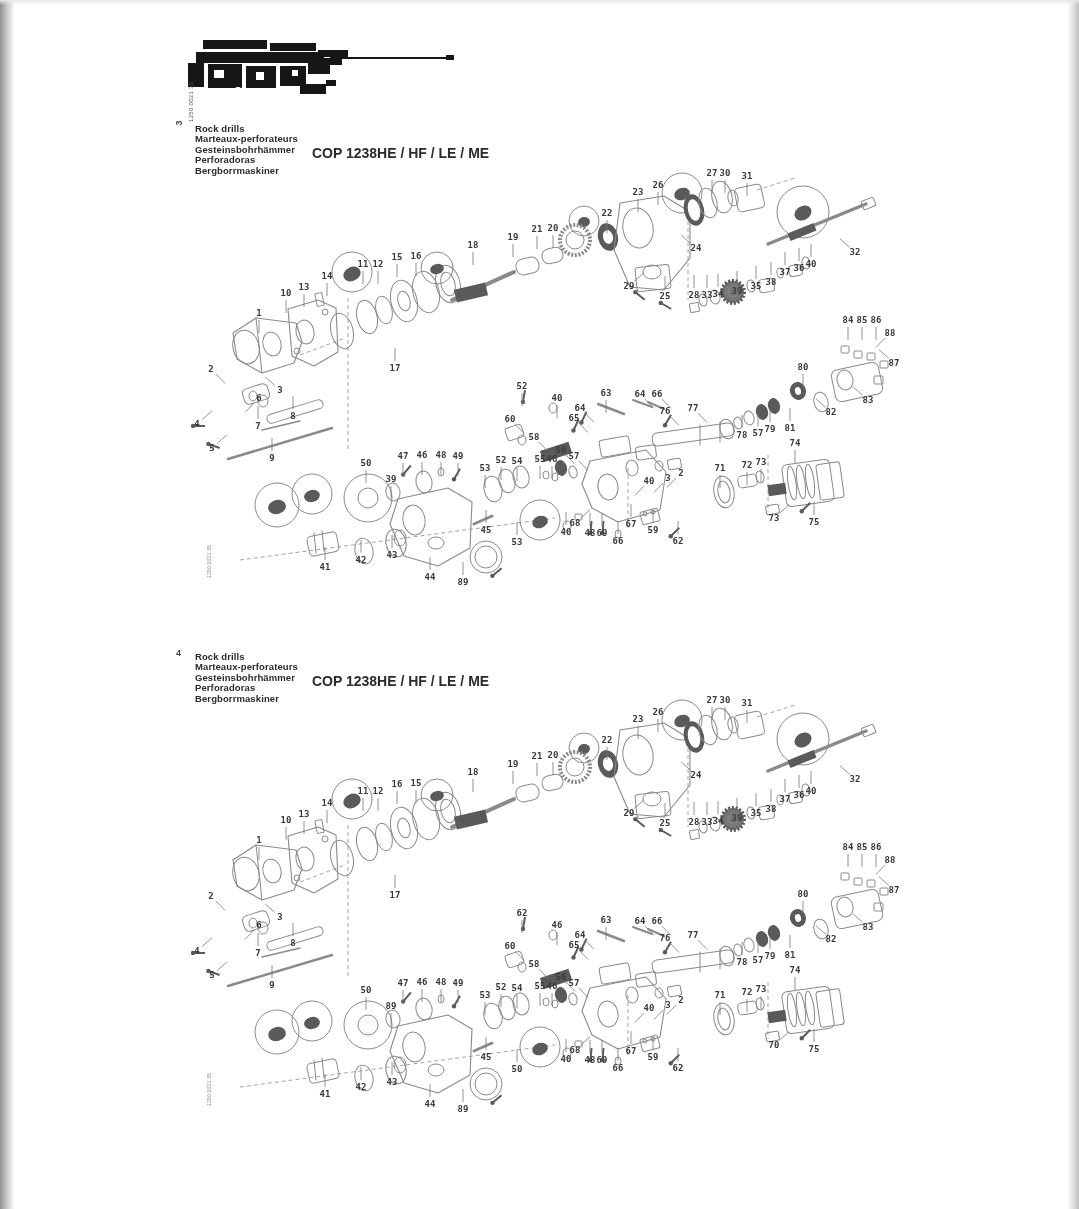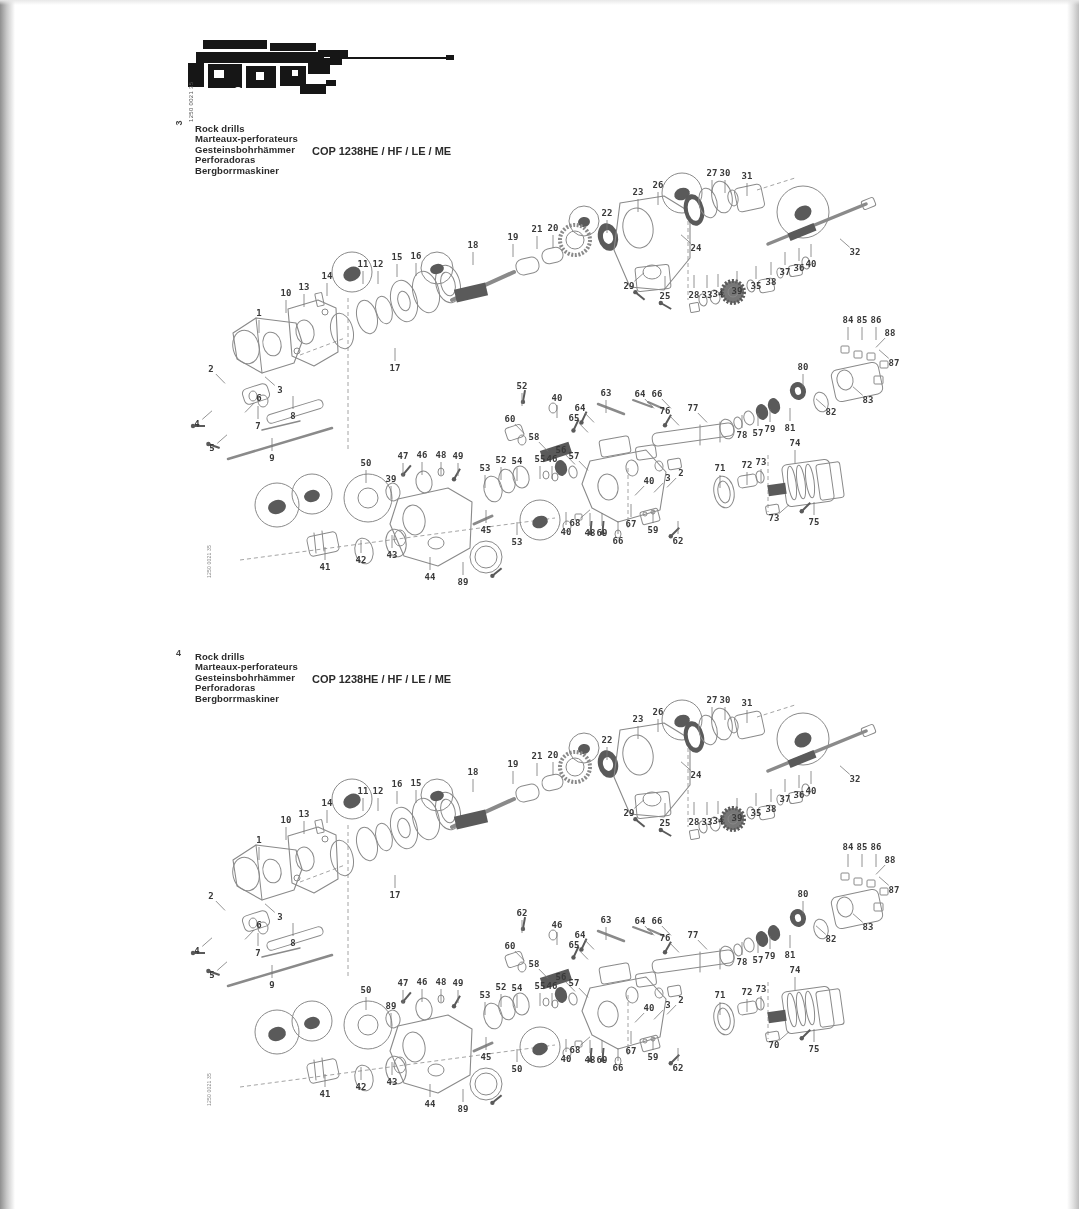--- a/index.html
+++ b/index.html
@@ -7,21 +7,21 @@
        font-family:"Liberation Sans", sans-serif;}
   .page{position:absolute;inset:0;background:#fff;}
   .gutter-left{position:absolute;left:0;top:0;bottom:0;width:15px;
     background:linear-gradient(to right,#8f8f8f 0%,#c8c8c8 45%,rgba(255,255,255,0) 100%);}
   .gutter-right{position:absolute;right:0;top:0;bottom:0;width:12px;
     background:linear-gradient(to left,#bdbdbd 0%,#e2e2e2 50%,rgba(255,255,255,0) 100%);}
   .gutter-top{position:absolute;left:0;right:0;top:0;height:5px;
     background:linear-gradient(to bottom,#e8e8e8 0%,rgba(255,255,255,0) 100%);}
   .hdr{position:absolute;width:220px;color:#2b2b2b;}
   .hdr .ln{font-size:9.5px;font-weight:bold;line-height:10.4px;letter-spacing:0.1px;}
-  .model{position:absolute;font-size:11px;font-weight:bold;color:#2b2b2b;white-space:nowrap;}
+  .model{position:absolute;font-size:14px;font-weight:bold;color:#2b2b2b;white-space:nowrap;}
   .pgnum{position:absolute;font-size:9px;font-weight:bold;color:#444;}
   .rot90{transform:rotate(-90deg);transform-origin:center;}
   .vtext{position:absolute;color:#555;font-size:6px;letter-spacing:0.3px;
     transform:rotate(-90deg);transform-origin:left top;white-space:nowrap;}
   .vsmudge{position:absolute;color:#8a8a8a;font-size:5px;letter-spacing:0.2px;
     transform:rotate(-90deg);transform-origin:left top;white-space:nowrap;filter:blur(0.4px);}
   svg{position:absolute;left:0;top:0;}
 </style>
 </head>
 <body>

